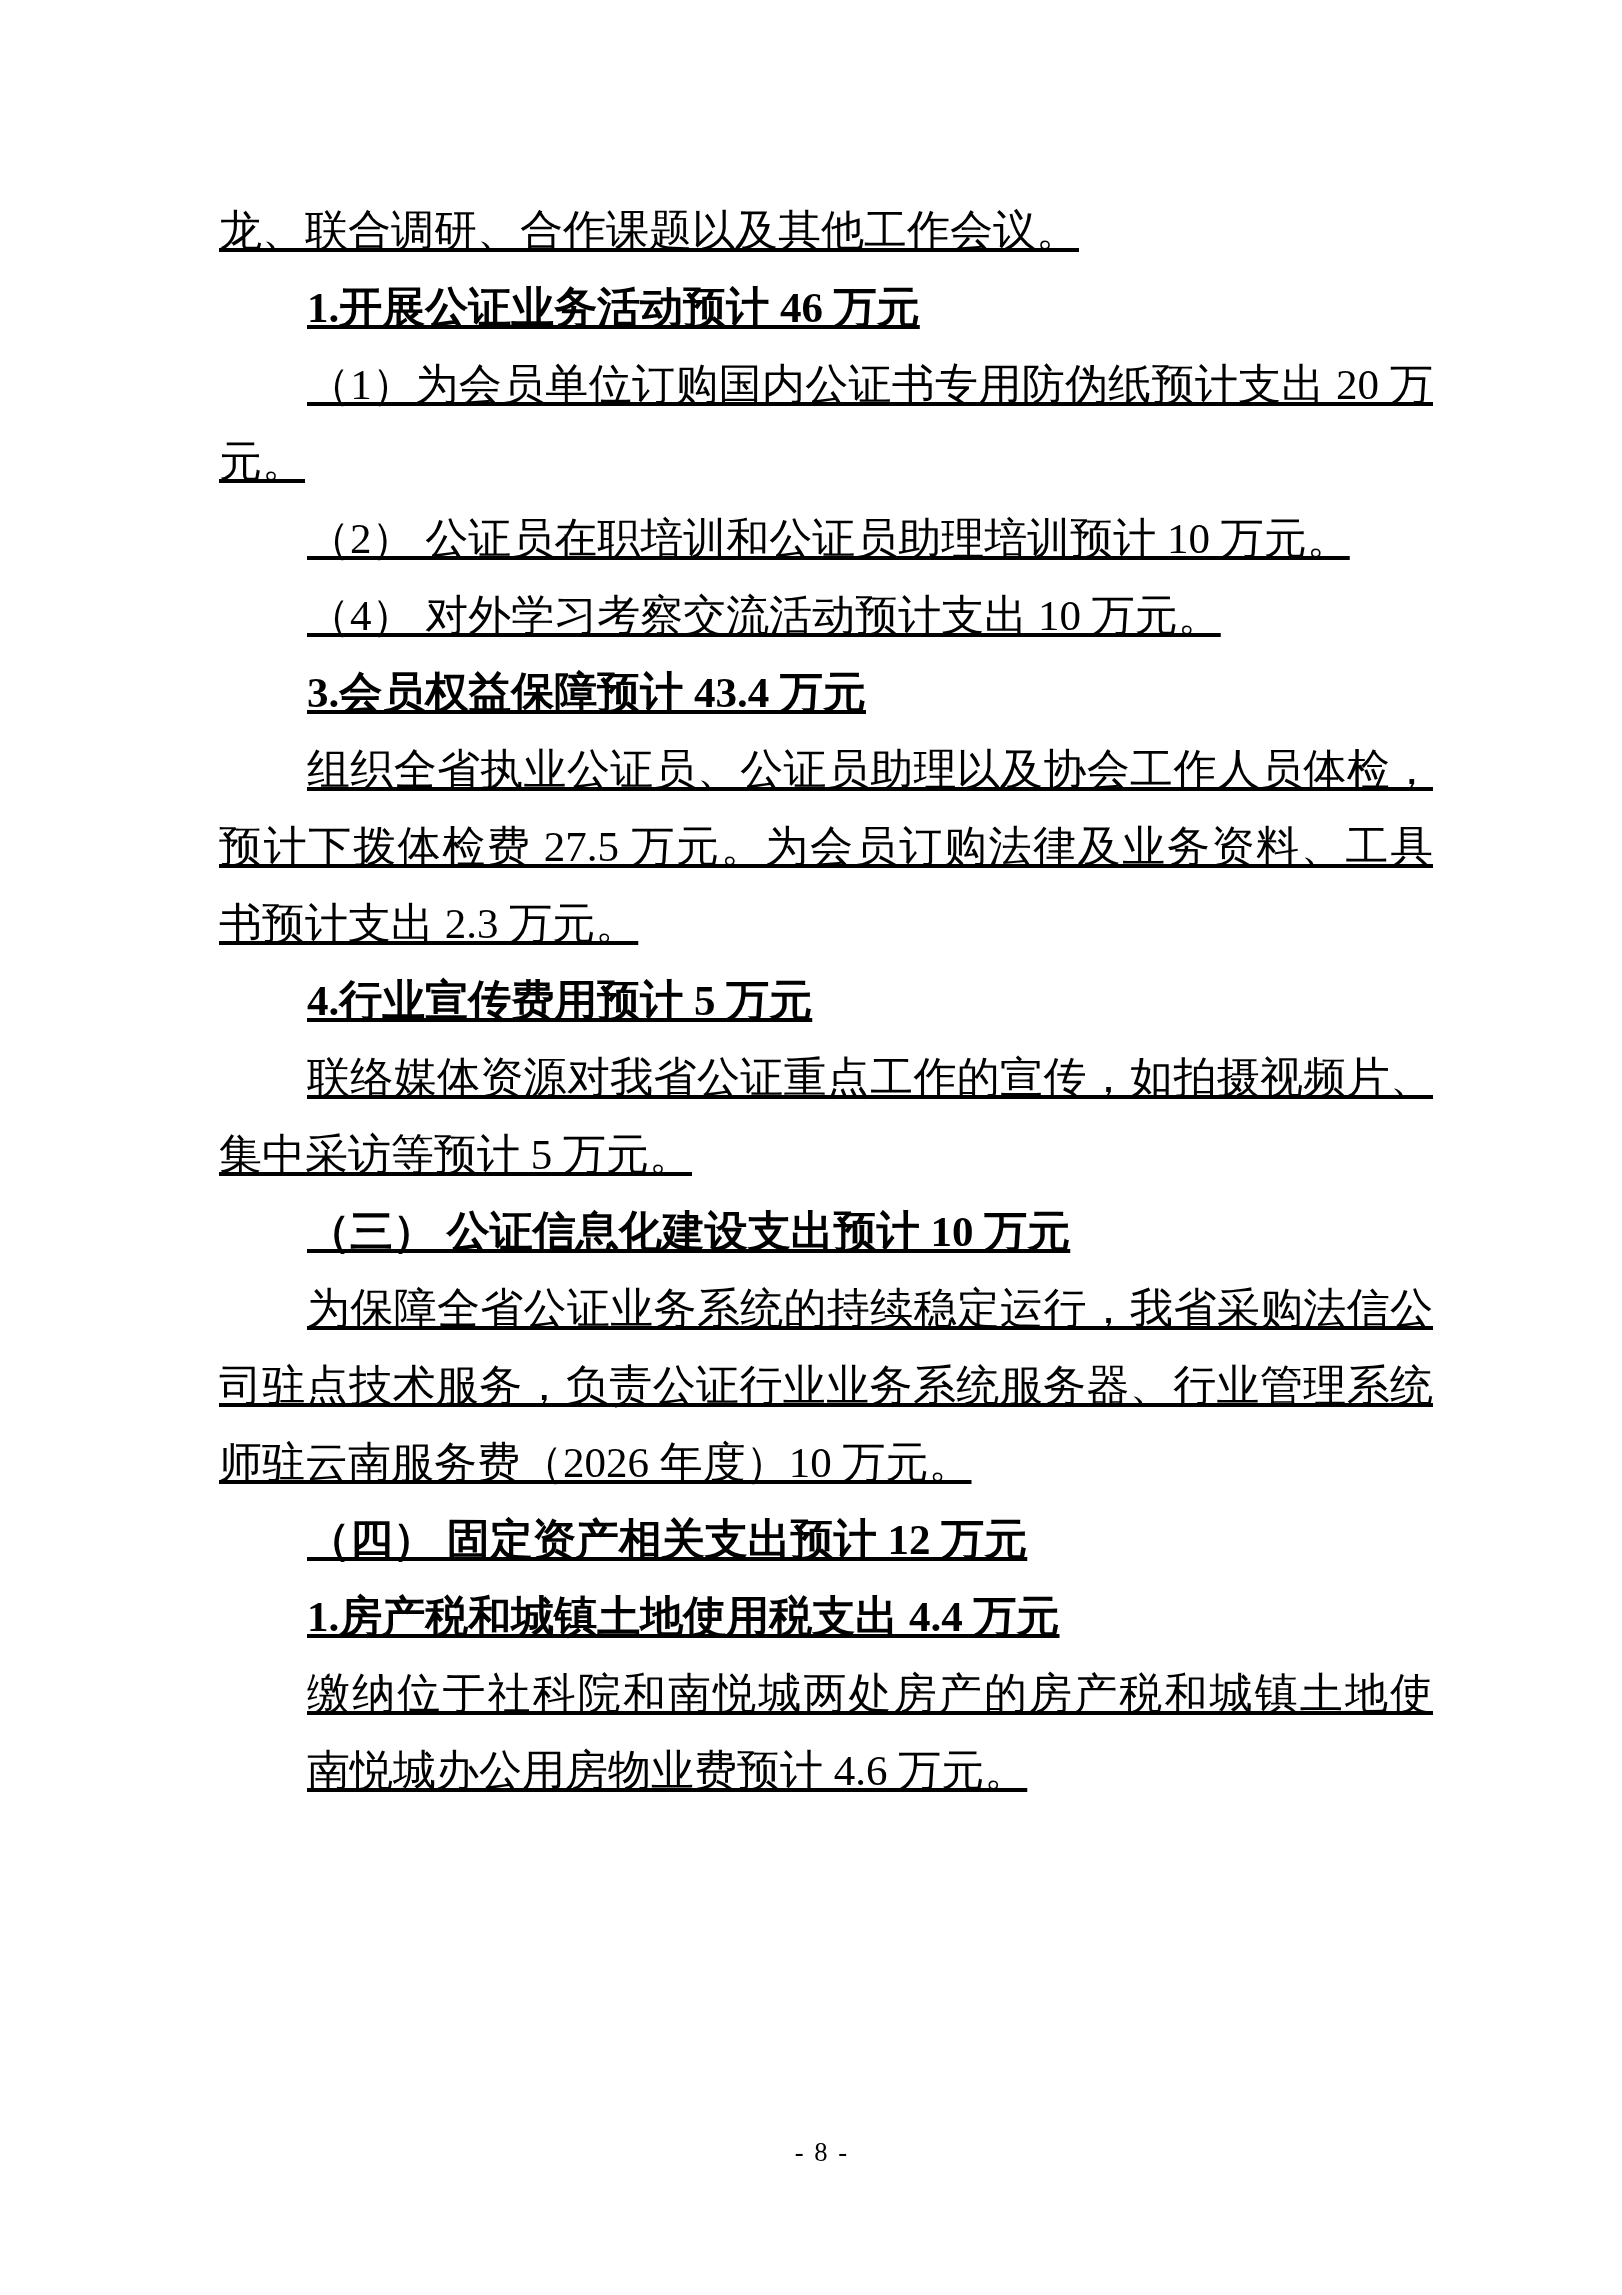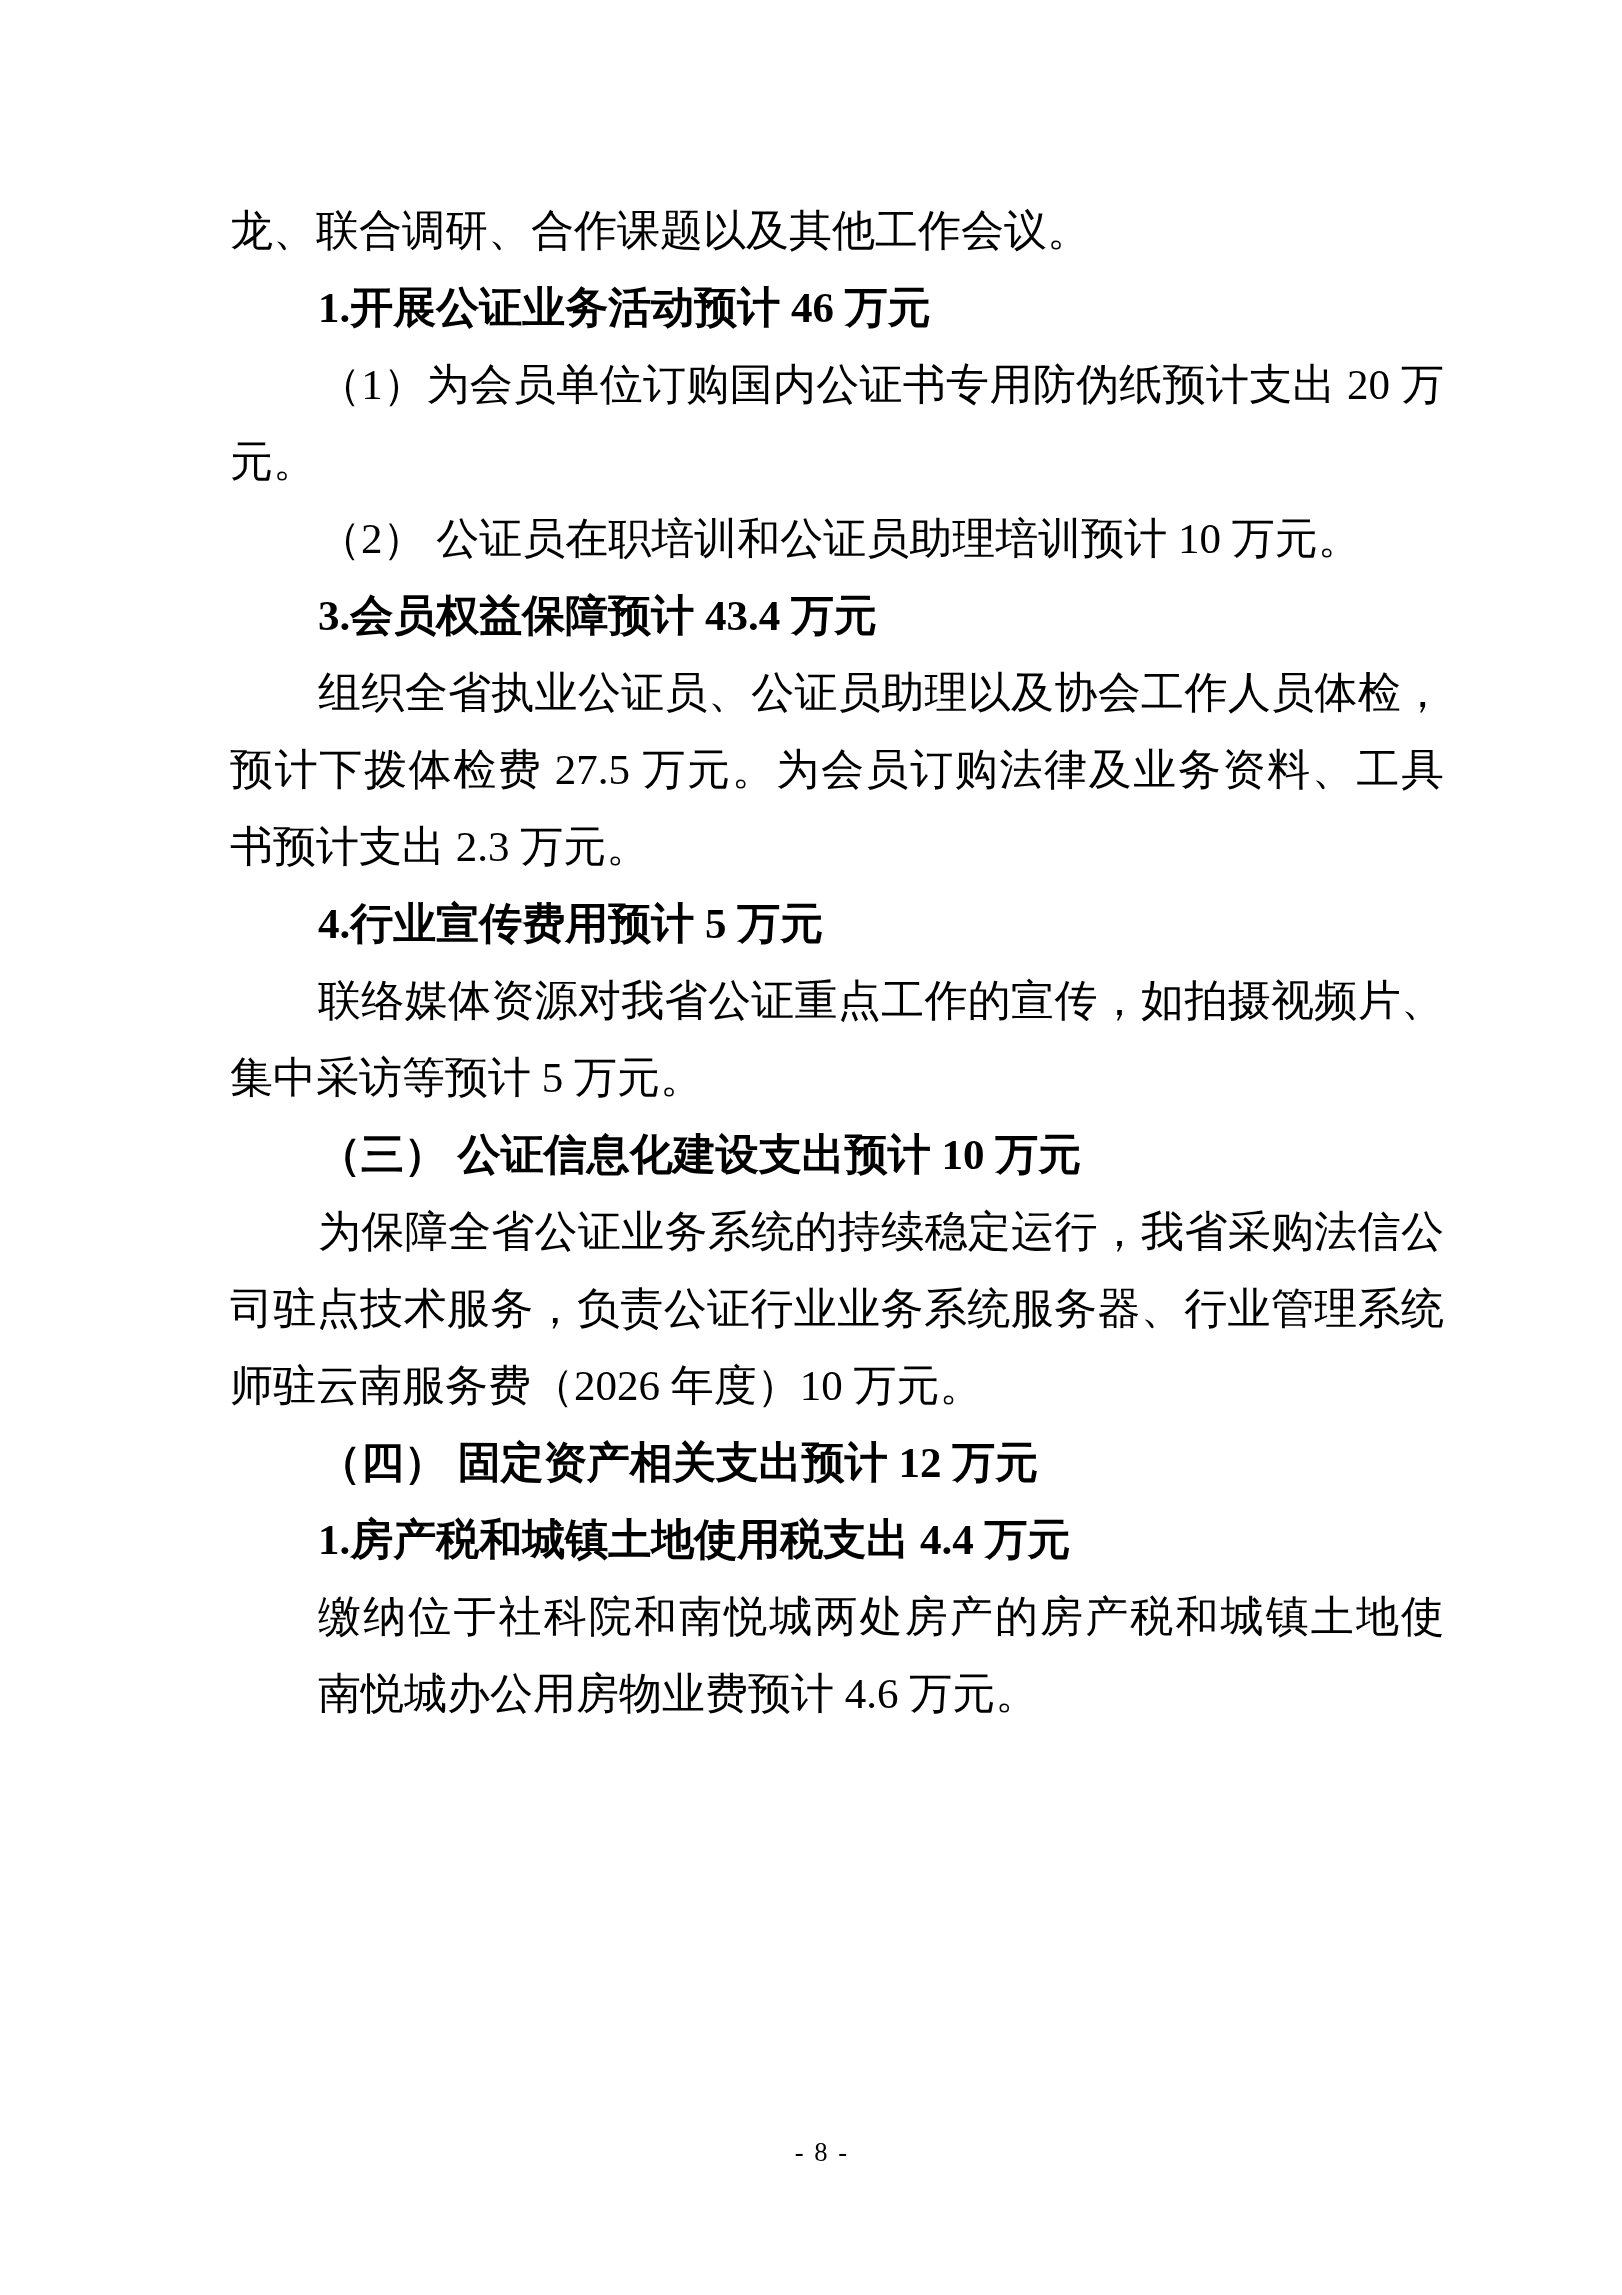--- a/index.html
+++ b/index.html
@@ -11,23 +11,24 @@
     position: relative;
     width: 1623px;
     height: 2295px;
     background: #ffffff;
     overflow: hidden;
     font-family: "Liberation Serif", "DejaVu Serif", serif;
     color: #000000;
   }
   .content {
     position: absolute;
-    left: 230px;
+    left: 219px;
     top: 192px;
     width: 1214px;
+    text-decoration: underline;
   }
   .line {
     height: 77px;
     line-height: 77px;
     font-size: 43px;
     text-align: left;
     white-space: pre-wrap;
   }
   .line.indent {
     text-indent: 88px;
@@ -54,20 +55,21 @@
 </head>
 <body>
 
 <div class="page">
   <div class="content" id="document-body">
       <div class="line">龙、联合调研、合作课题以及其他工作会议。</div>
       <div class="line bold indent">1.开展公证业务活动预计 46 万元</div>
       <div class="line indent fill">（1）为会员单位订购国内公证书专用防伪纸预计支出 20 万</div>
       <div class="line">元。</div>
       <div class="line indent">（2） 公证员在职培训和公证员助理培训预计 10 万元。</div>
+      <div class="line indent">（4） 对外学习考察交流活动预计支出 10 万元。</div>
       <div class="line bold indent">3.会员权益保障预计 43.4 万元</div>
       <div class="line indent fill">组织全省执业公证员、公证员助理以及协会工作人员体检，</div>
       <div class="line fill">预计下拨体检费 27.5 万元。为会员订购法律及业务资料、工具</div>
       <div class="line">书预计支出 2.3 万元。</div>
       <div class="line bold indent">4.行业宣传费用预计 5 万元</div>
       <div class="line indent fill">联络媒体资源对我省公证重点工作的宣传，如拍摄视频片、</div>
       <div class="line">集中采访等预计 5 万元。</div>
       <div class="line bold indent">（三） 公证信息化建设支出预计 10 万元</div>
       <div class="line indent fill">为保障全省公证业务系统的持续稳定运行，我省采购法信公</div>
       <div class="line fill">司驻点技术服务，负责公证行业业务系统服务器、行业管理系统</div>

